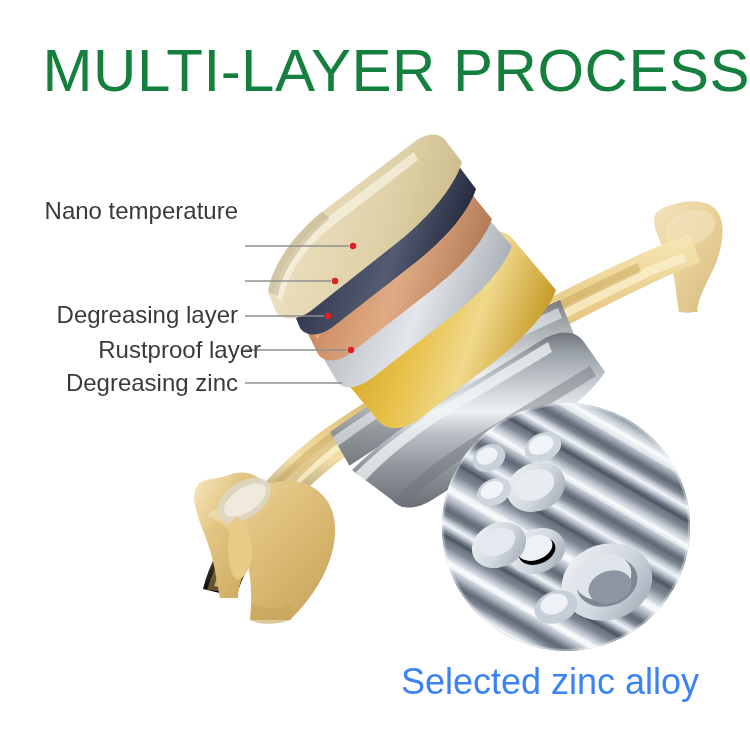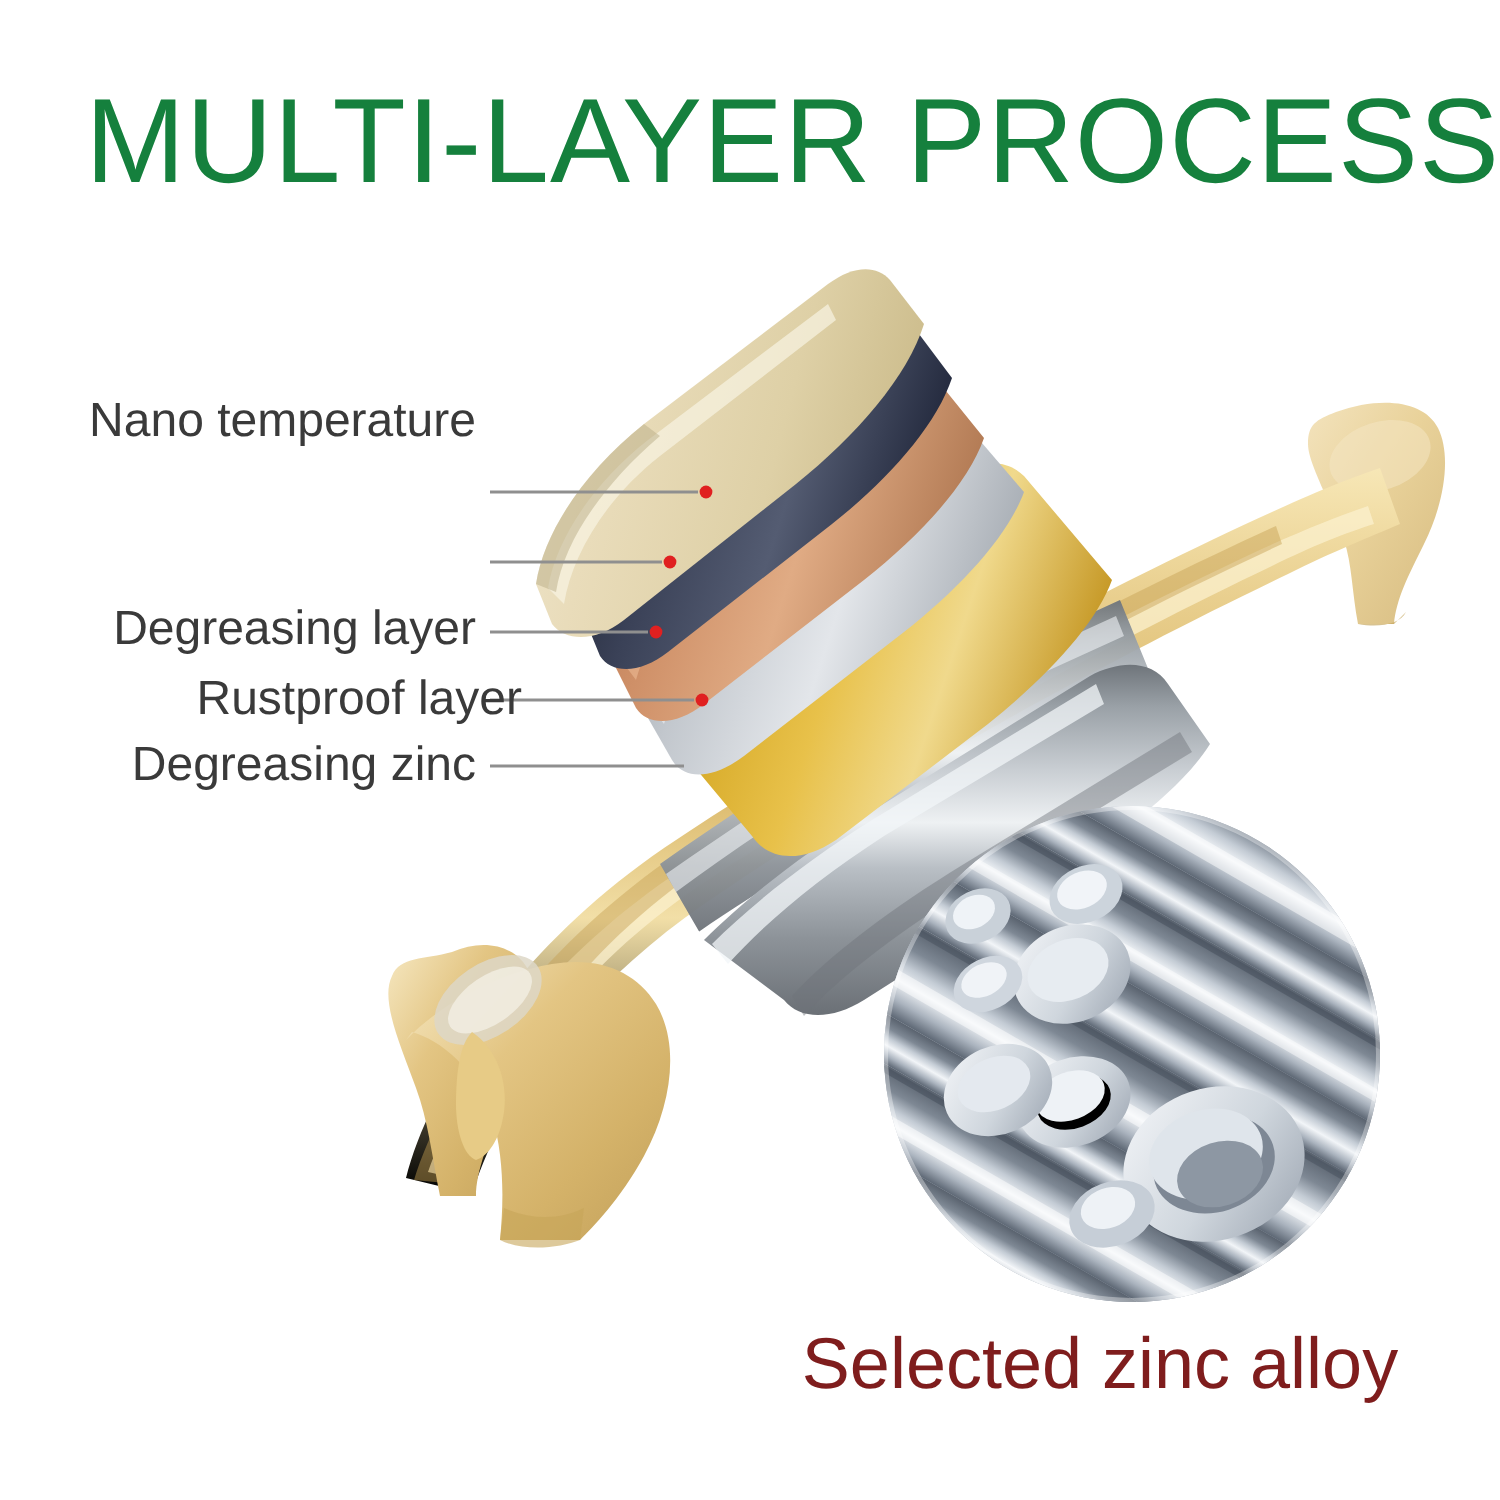--- a/index.html
+++ b/index.html
@@ -41,21 +41,21 @@
 
   
   #art{position:absolute;left:0;top:0;width:750px;height:750px;}
 
   
   #caption{
     position:absolute;left:360px;top:660px;width:380px;
     text-align:center;
     font-size:36px;
     line-height:44px;
-    color:#7f1d1d;
+    color:#3b82f6;
     white-space:nowrap;
   }
 </style>
 </head>
 <body>
 
 <div id="stage">
 
   <div id="title">MULTI-LAYER PROCESS</div>
 

